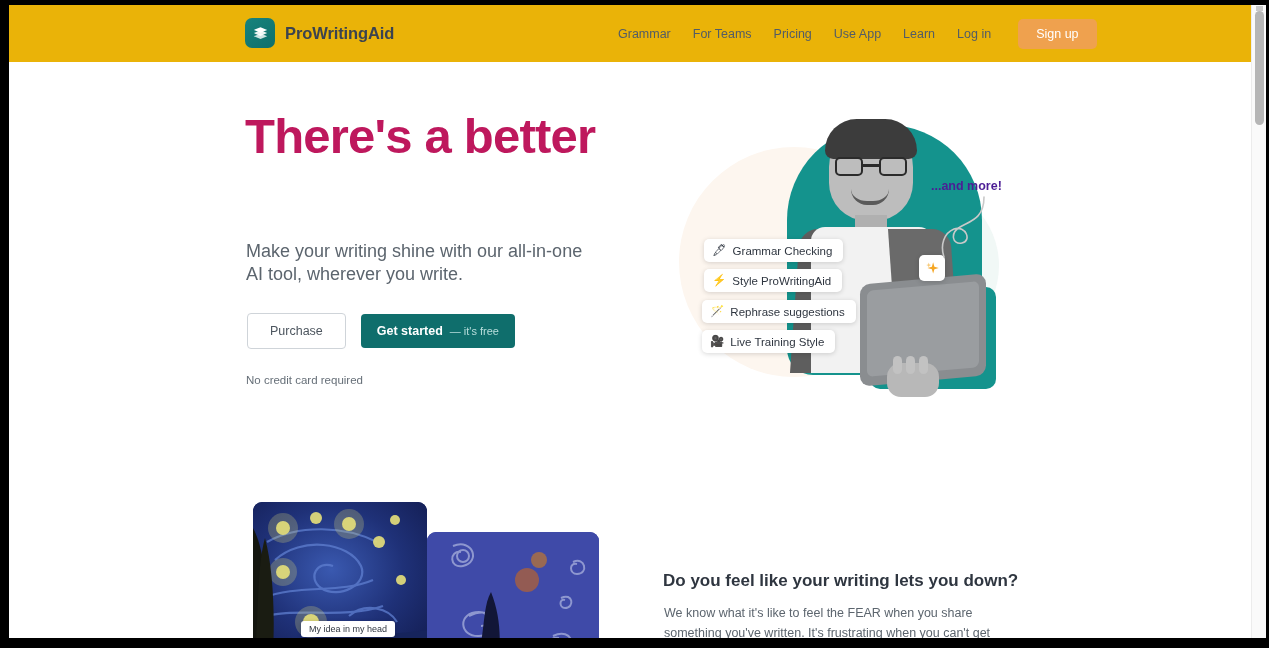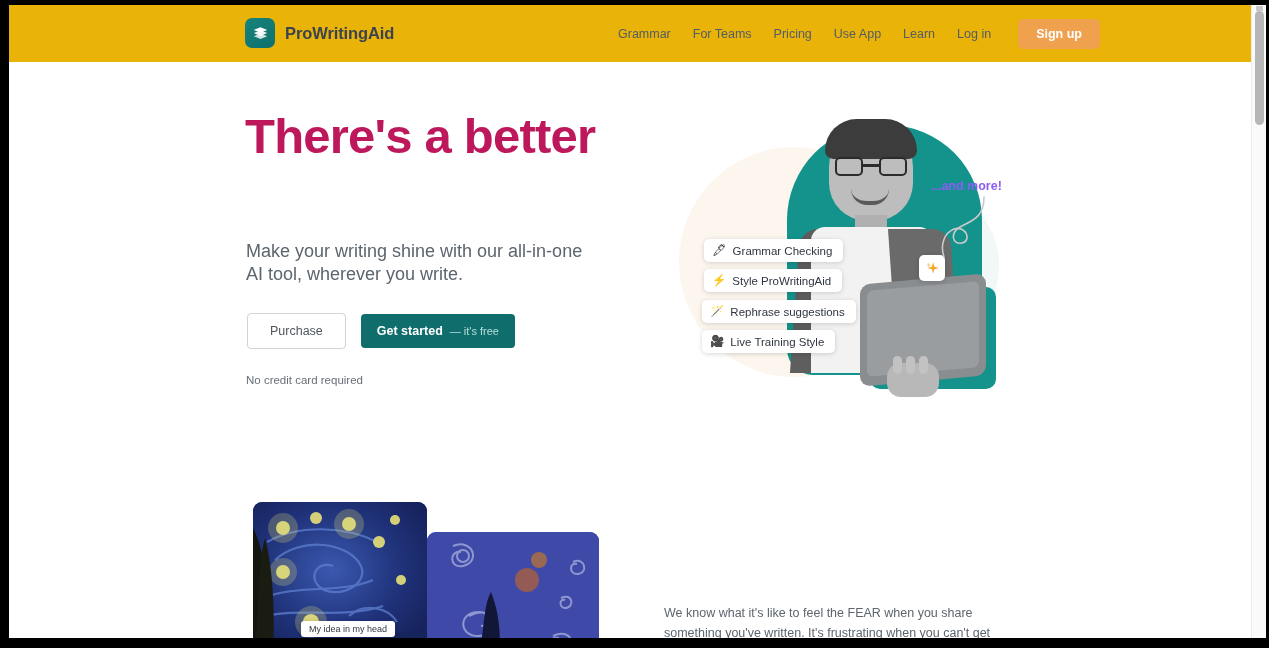--- a/index.html
+++ b/index.html
@@ -71,21 +71,21 @@
   .nav-link {
     font-size:12.5px; color:#525c66;
     padding:0 11px;
     cursor:pointer; white-space:nowrap;
   }
   #signup-btn {
     margin-left:16px;
     background:#efa14e;
     color:#ffffff;
     font-size:12.5px;
-    font-weight:bold;
+    font-weight:normal;
     padding:8px 18px;
     border-radius:5px;
     border:none;
     cursor:pointer;
     font-family:"Liberation Sans", sans-serif;
   }
 
   
   #hero-title {
     position:absolute; left:236px; top:103px;
@@ -278,21 +278,21 @@
     position:absolute; left:250px; top:150px;
     width:26px; height:26px;
     background:#ffffff;
     border-radius:5px;
     box-shadow:0 1px 5px rgba(0,0,0,0.17);
     display:flex; align-items:center; justify-content:center;
     font-size:13px;
   }
   #and-more {
     position:absolute; left:262px; top:74px;
-    font-size:12.5px; font-weight:bold; color:#8b5cf6;
+    font-size:12.5px; font-weight:bold; color:#4c1d95;
     white-space:nowrap;
   }
   #curl-svg {
     position:absolute; left:245px; top:88px;
     width:80px; height:80px;
   }
 
   
   #art-starry {
     position:absolute; left:244px; top:497px;
@@ -493,20 +493,21 @@
       <g opacity="0.8">
         <circle cx="100" cy="48" r="12" fill="#a8603f"></circle>
         <circle cx="112" cy="28" r="8" fill="#b0713f"></circle>
       </g>
       <path d="M52 120 C58 96, 56 74, 64 60 C72 80, 74 102, 72 120 Z" fill="#121637"></path>
     </svg>
   </div>
 
   <div id="idea-label">My idea in my head</div>
 
+  <h2 id="sec-title">Do you feel like your writing lets you down?</h2>
   <p id="sec-body">We know what it's like to feel the FEAR when you share something you've written. It's frustrating when you can't get your writing to do your ideas justice.</p>
 
   <div id="scrollbar">
     <div id="scroll-arrow-up"></div>
     <div id="scroll-thumb"></div>
   </div>
 
 </div>
 
 </body></html>

